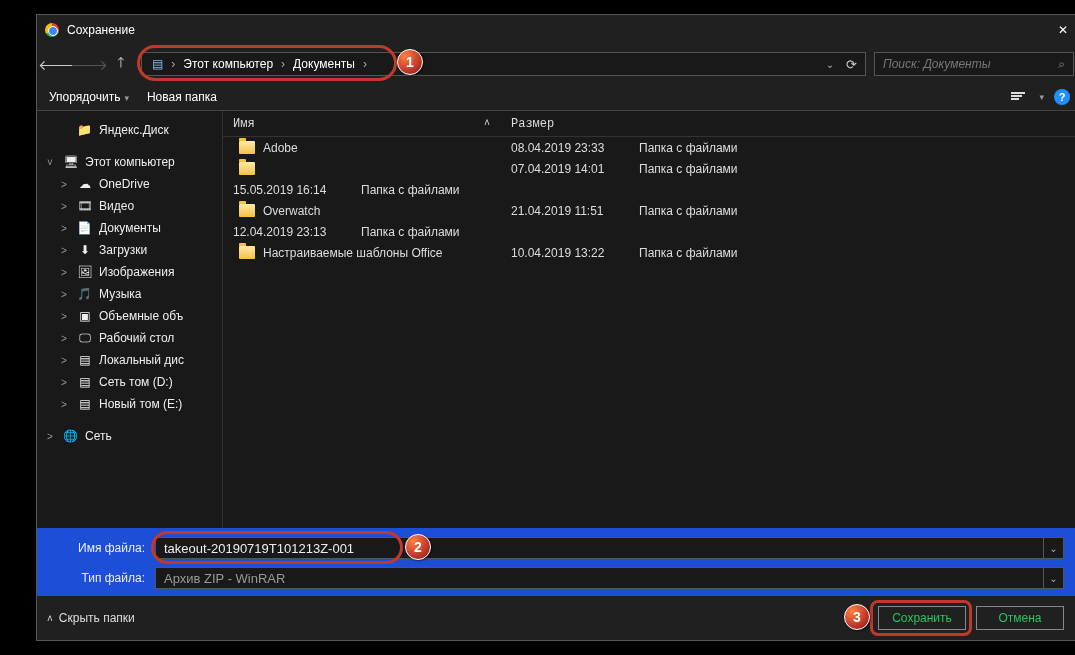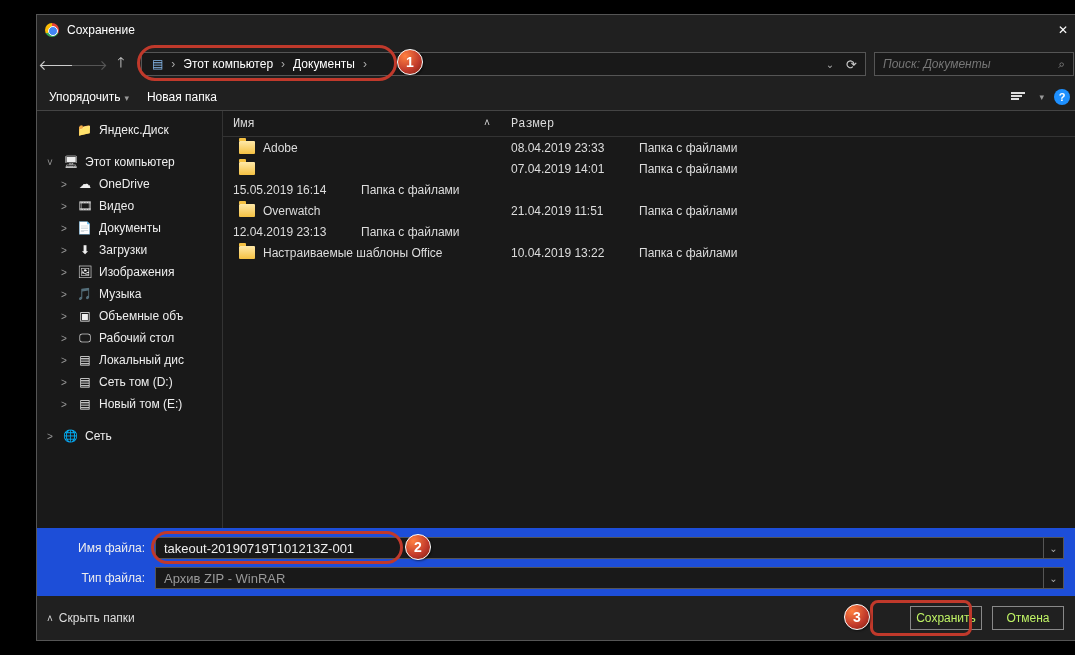--- a/index.html
+++ b/index.html
@@ -49,21 +49,21 @@
 .bottom { background:#1d4ed8; padding: 8px 18px 6px 18px; display:flex; flex-direction:column; gap:6px; }
 .fld { display:flex; align-items:center; height:24px; position:relative; }
 .fld label { width:100px; text-align:right; padding-right:10px; font-size:12px; color:#eee; }
 .fld .val { flex:1; height:22px; background:#191919; border:1px solid #555; padding:0 8px; display:flex; align-items:center; font-size:13px; color:#eee; }
 .fld .dd { width:20px; height:22px; background:#191919; border:1px solid #555; border-left:none; display:flex; align-items:center; justify-content:center; color:#aaa; font-size:10px; cursor:pointer; }
 .hl2 { position:absolute; left:96px; top:-5px; width:252px; height:33px; border:3px solid #c0392b; border-radius:17px; pointer-events:none; }
 .b2 { position:absolute; left:350px; top:-2px; }
 .actions { display:flex; align-items:center; height:44px; padding:0 18px 0 10px; gap:10px; position:relative; }
 .hide { display:flex; align-items:center; gap:6px; font-size:12px; color:#ddd; cursor:pointer; }
 .spacer { flex:1; }
-.btn { width:72px; height:24px; border:1px solid #888; background:#202020; color:#bef264; display:flex; align-items:center; justify-content:center; font-size:12px; cursor:pointer; }
+.btn { width:88px; height:24px; border:1px solid #888; background:#202020; color:#22c55e; display:flex; align-items:center; justify-content:center; font-size:12px; cursor:pointer; }
 .hl3 { position:absolute; right:110px; top:4px; width:102px; height:36px; border:3px solid #c0392b; border-radius:8px; pointer-events:none; }
 .b3 { position:absolute; right:212px; top:8px; }
 .page-ico { color:#88bbee; }
 .caret { font-size:9px; color:#999; margin-left:4px; }
 </style>
 </head>
 <body>
 
 <div class="outer">
 <div class="win">

